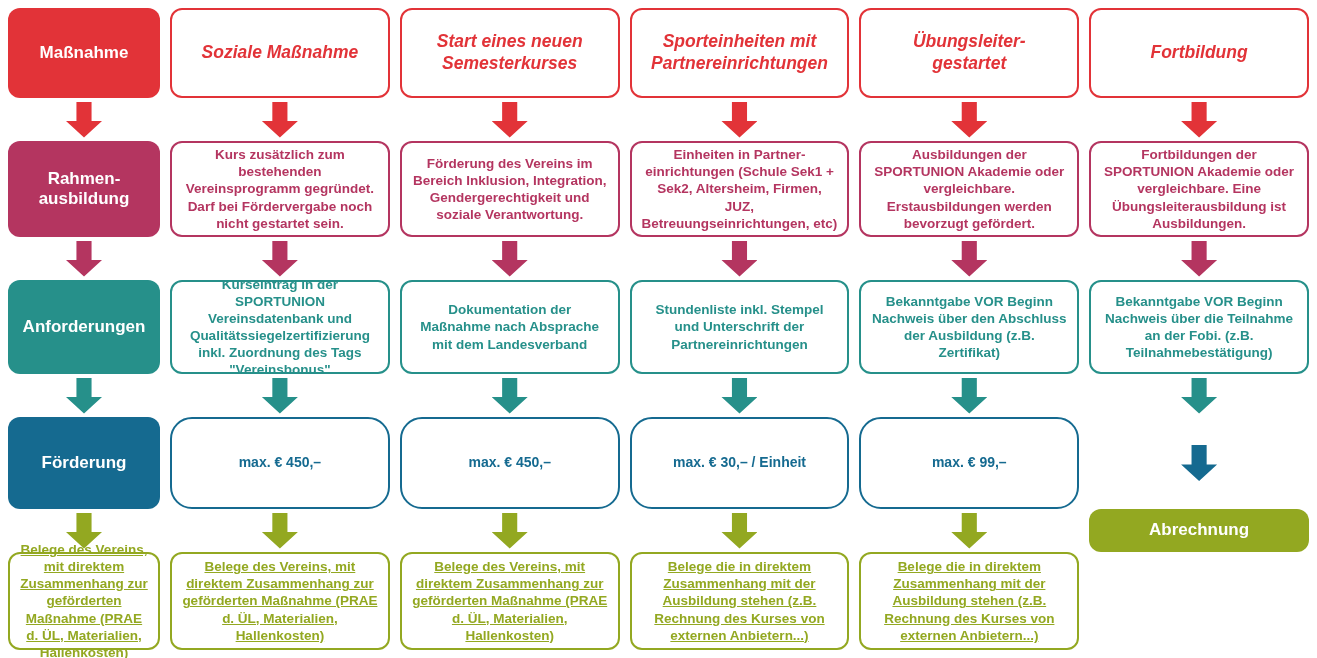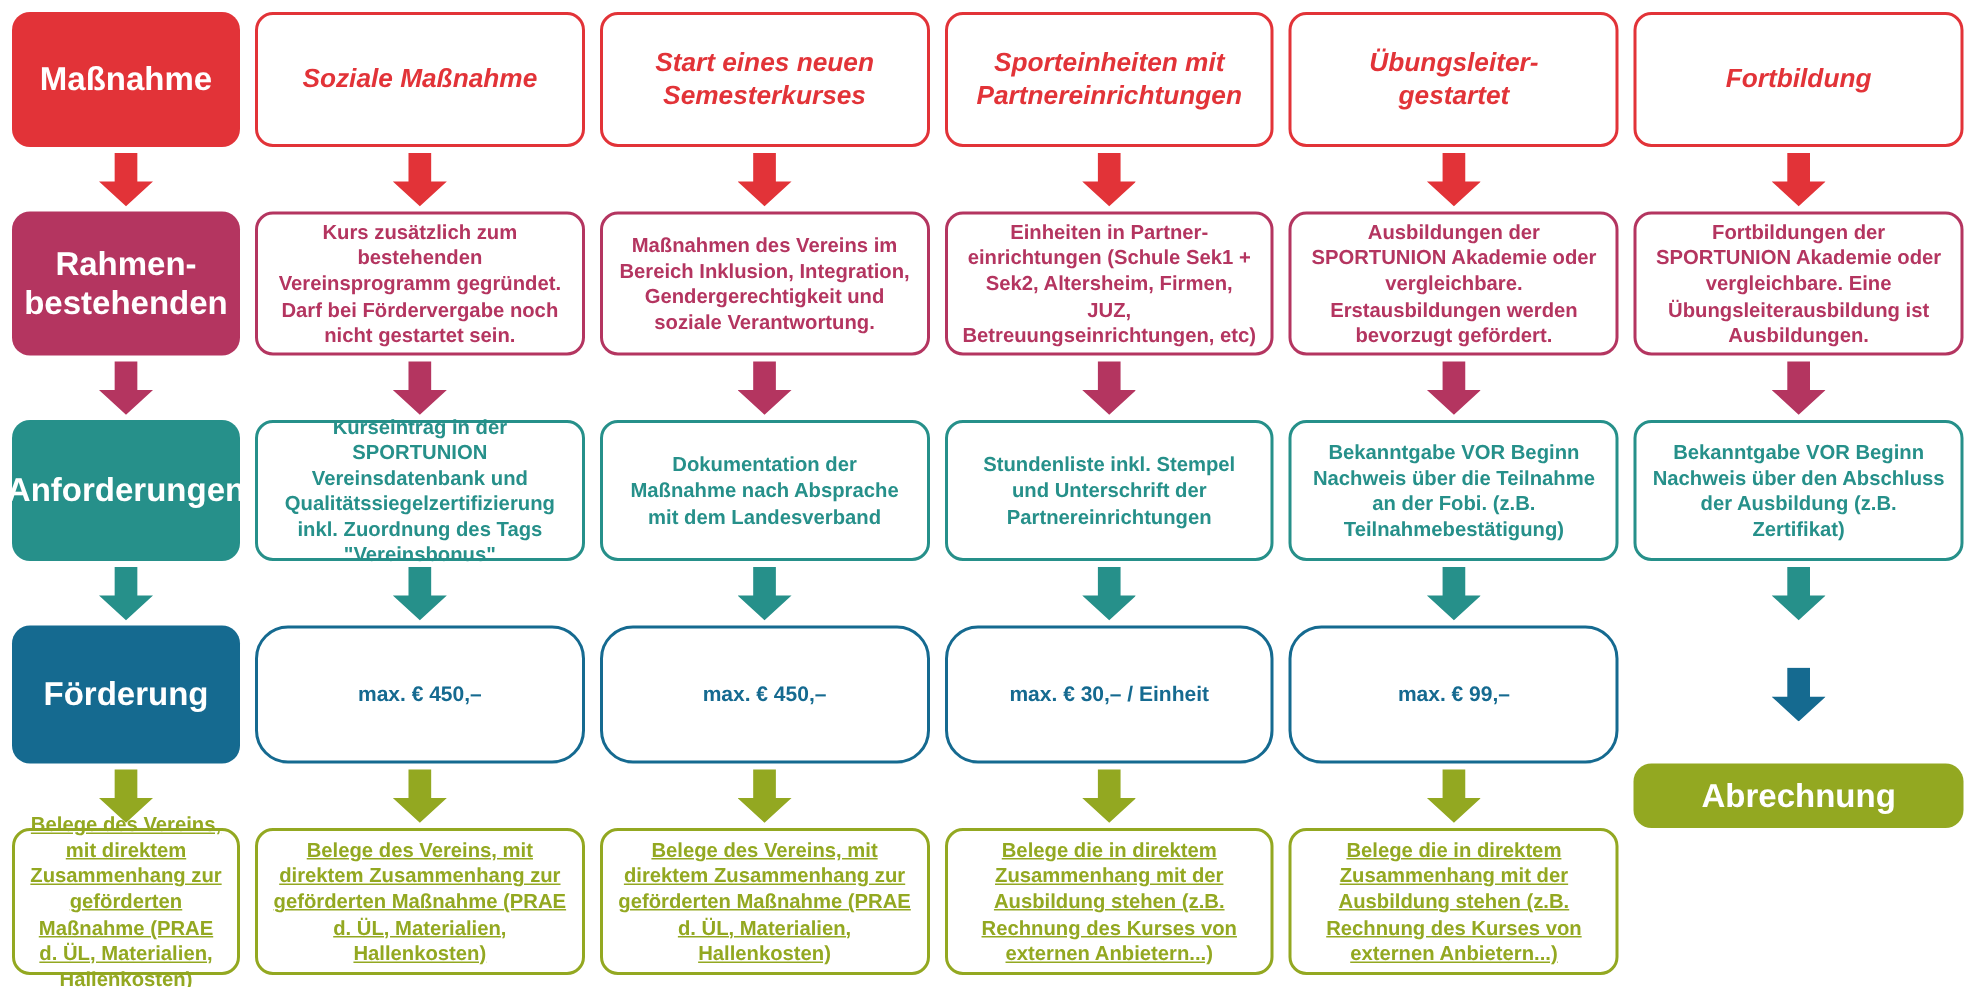--- a/index.html
+++ b/index.html
@@ -12,21 +12,21 @@
     font-family:"Liberation Sans", sans-serif;
   }
   .box {
     background:#fff; border:2px solid; border-radius:12px;
     display:flex; align-items:center; justify-content:center;
     text-align:center; padding:4px 10px; box-sizing:border-box;
     font-size:13.5px; line-height:1.27; font-weight:bold;
   }
   .label-box {
     border:none; border-radius:12px; color:#fff; font-weight:bold;
-    font-size:22px; line-height:1.18; white-space:pre-line;
+    font-size:17px; line-height:1.18; white-space:pre-line;
     display:flex; align-items:center; justify-content:center;
     text-align:center; padding:14px 8px; box-sizing:border-box;
   }
   .header-cell { font-style:italic; font-size:17.5px; line-height:1.25; white-space:pre-line; }
   .money-cell  { font-size:14px; font-weight:bold;border-radius:22px; }
 
   .c-red   { border-color:var(--c-red);   color:var(--c-red); }
   .c-pink  { border-color:var(--c-pink);  color:var(--c-pink); }
   .c-teal  { border-color:var(--c-teal);  color:var(--c-teal); }
   .c-blue  { border-color:var(--c-blue);  color:var(--c-blue); }
@@ -71,23 +71,23 @@
       <div class="arrow" style="background: rgb(226, 51, 56);"></div>
     </div>
   <div class="arrow-cell">
       <div class="arrow" style="background: rgb(226, 51, 56);"></div>
     </div>
   <div class="arrow-cell">
       <div class="arrow" style="background: rgb(226, 51, 56);"></div>
     </div>
 
   <div class="label-box bg-pink">Rahmen-
-bestehenden</div>
+ausbildung</div>
   <div class="box c-pink">Kurs zusätzlich zum bestehenden Vereinsprogramm gegründet. Darf bei Fördervergabe noch nicht gestartet sein.</div>
-  <div class="box c-pink">Maßnahmen des Vereins im Bereich Inklusion, Integration, Gendergerechtigkeit und soziale Verantwortung.</div>
+  <div class="box c-pink">Förderung des Vereins im Bereich Inklusion, Integration, Gendergerechtigkeit und soziale Verantwortung.</div>
   <div class="box c-pink">Einheiten in Partner-einrichtungen (Schule Sek1 + Sek2, Altersheim, Firmen, JUZ, Betreuungseinrichtungen, etc)</div>
   <div class="box c-pink">Ausbildungen der SPORTUNION Akademie oder vergleichbare. Erstausbildungen werden bevorzugt gefördert.</div>
   <div class="box c-pink">Fortbildungen der SPORTUNION Akademie oder vergleichbare. Eine Übungsleiterausbildung ist Ausbildungen.</div>
 
   <div class="arrow-cell">
       <div class="arrow" style="background: rgb(180, 53, 96);"></div>
     </div>
   <div class="arrow-cell">
       <div class="arrow" style="background: rgb(180, 53, 96);"></div>
     </div>
@@ -101,22 +101,22 @@
       <div class="arrow" style="background: rgb(180, 53, 96);"></div>
     </div>
   <div class="arrow-cell">
       <div class="arrow" style="background: rgb(180, 53, 96);"></div>
     </div>
 
   <div class="label-box bg-teal">Anforderungen</div>
   <div class="box c-teal">Kurseintrag in der SPORTUNION Vereinsdatenbank und Qualitätssiegelzertifizierung inkl. Zuordnung des Tags "Vereinsbonus"</div>
   <div class="box c-teal">Dokumentation der Maßnahme nach Absprache mit dem Landesverband</div>
   <div class="box c-teal">Stundenliste inkl. Stempel und Unterschrift der Partnereinrichtungen</div>
+  <div class="box c-teal">Bekanntgabe VOR Beginn Nachweis über den Abschluss der Ausbildung (z.B. Zertifikat)</div>
   <div class="box c-teal">Bekanntgabe VOR Beginn Nachweis über die Teilnahme an der Fobi. (z.B. Teilnahmebestätigung)</div>
-  <div class="box c-teal">Bekanntgabe VOR Beginn Nachweis über den Abschluss der Ausbildung (z.B. Zertifikat)</div>
 
   <div class="arrow-cell">
       <div class="arrow" style="background: rgb(38, 144, 138);"></div>
     </div>
   <div class="arrow-cell">
       <div class="arrow" style="background: rgb(38, 144, 138);"></div>
     </div>
   <div class="arrow-cell">
       <div class="arrow" style="background: rgb(38, 144, 138);"></div>
     </div>

